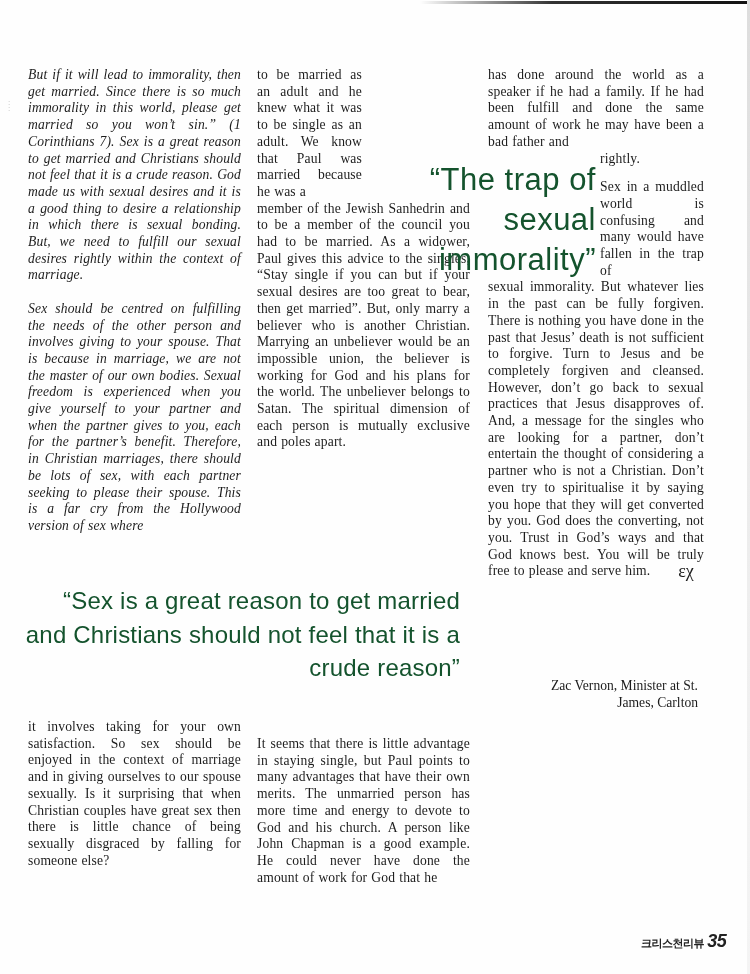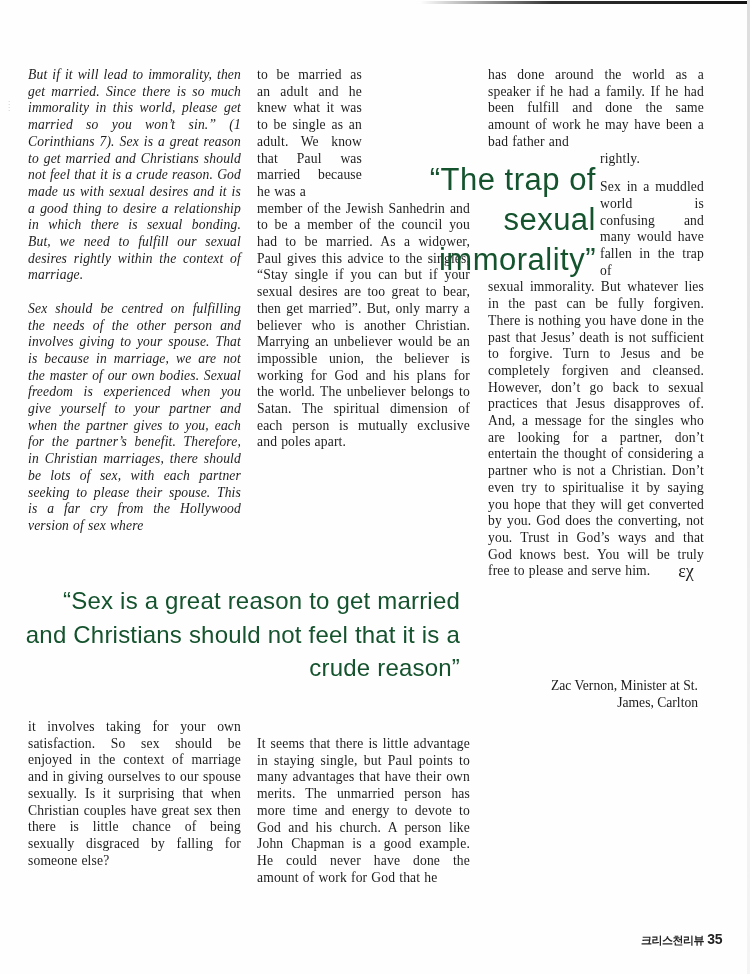--- a/index.html
+++ b/index.html
@@ -35,21 +35,21 @@
     .pq2 { left: 20px; top: 573px; width: 440px; font-size: 24px; line-height: 33.5px; letter-spacing: 0.2px; margin-top: 11px; }
     .endmark { float: right; font-size: 18px; margin-right: 10px; }
     .byline {
       position: absolute; left: 488px; top: 677px; width: 210px;
       text-align: right; font-size: 13.6px; line-height: 17px; margin: 0;
     }
     .footer {
       position: absolute; left: 641px; top: 931px; font-size: 11px; font-weight: bold;
       font-family: "DejaVu Sans", sans-serif; color: #222; letter-spacing: -0.5px;
     }
-    .footer .pg { font-size: 14px; font-family: "Liberation Sans", sans-serif; }
+    .footer .pg { font-size: 18px; font-family: "Liberation Sans", sans-serif; font-style: italic; }
     .dots { position: absolute; left: 8px; top: 100px; font-size: 8px; color: #bbb; line-height: 6px; }
   </style>
 </head>
 <body>
 
 <div class="scanline"></div>
 <div class="edge"></div>
 <div class="dots">:<br>:</div>
 
 <div class="body-text col1" style="top:67px;font-style:italic;">

